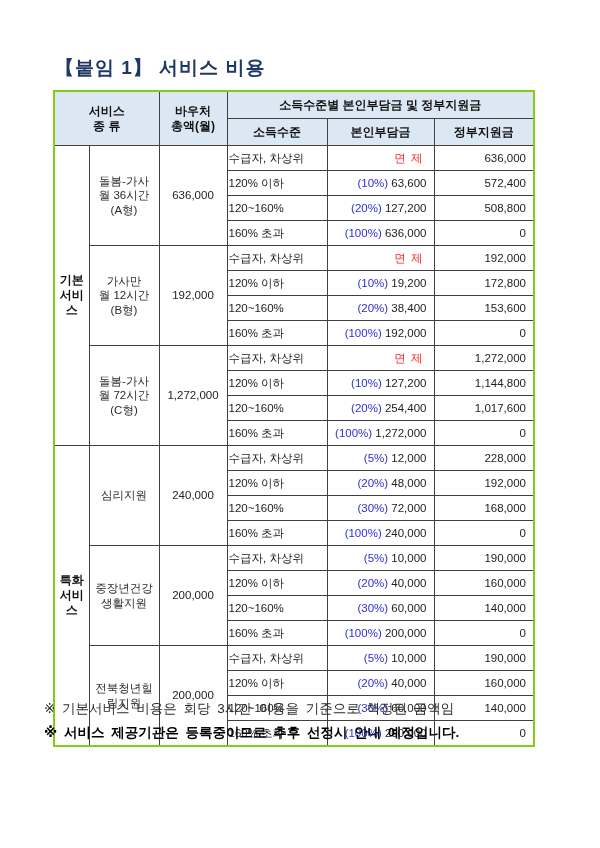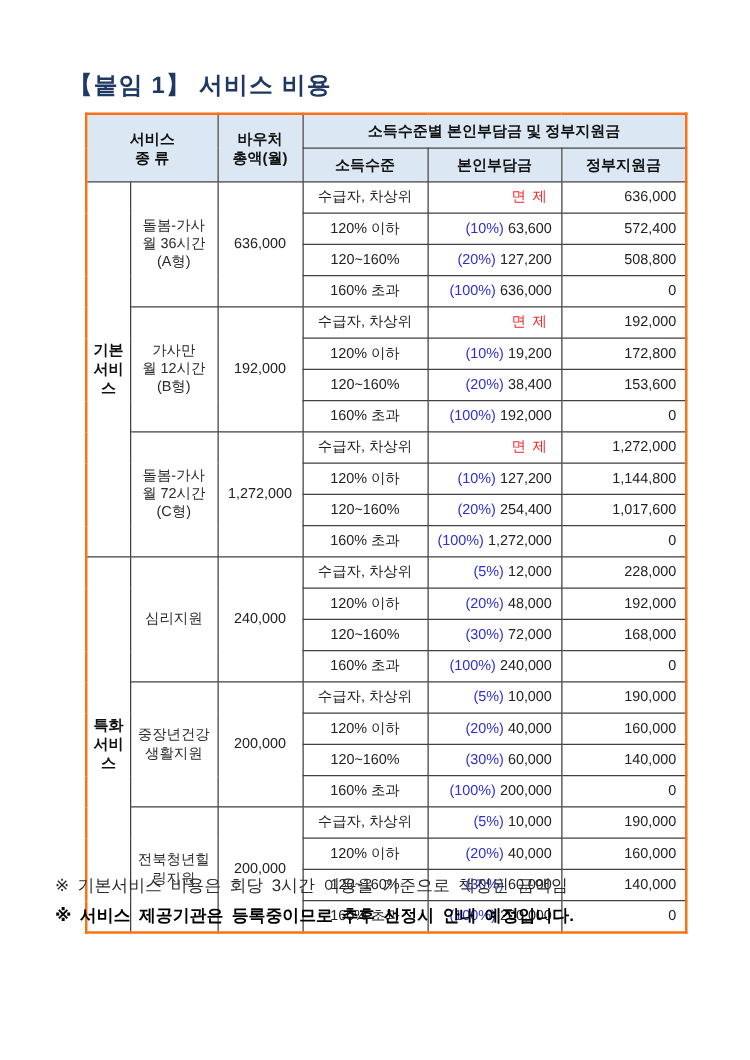--- a/index.html
+++ b/index.html
@@ -5,43 +5,43 @@
   html,body{margin:0;padding:0;background:#ffffff;}
   .page{
     position:relative;width:600px;height:848px;background:#ffffff;
     font-family:"Liberation Sans","DejaVu Sans",sans-serif;color:#1f1f1f;overflow:hidden;border-radius:11px;
   }
   .doc-title{
     position:absolute;left:55px;top:55px;
     font-size:19px;font-weight:bold;color:#1f3864;letter-spacing:1px;white-space:nowrap;
   }
   table.cost-table{
-    position:absolute;left:68px;top:90px;width:480px;
+    position:absolute;left:53px;top:90px;width:480px;
     border-collapse:collapse;table-layout:fixed;
-    border:2px solid #f97316;
+    border:2px solid #84cc16;
   }
   .cost-table th,.cost-table td{
     border:1px solid #404040;
     font-size:11.5px;line-height:1.25;
     overflow:hidden;
   }
   .cost-table thead th{
     background:#dbe8f4;font-weight:bold;font-size:12px;color:#111;
     height:24px;text-align:center;vertical-align:middle;white-space:pre-line;
   }
   .cost-table tbody td{height:22px;vertical-align:middle;background:#ffffff;}
   td.section-cell{
     background:#dbe8f4;font-weight:bold;font-size:12px;color:#111;
     text-align:center;white-space:pre-line;margin-top:12px;
   }
   td.service-cell{
     background:#dbe8f4;text-align:center;white-space:pre-line;color:#2a2a2a;
   }
   td.voucher-cell{text-align:center;color:#222;}
-  td.income-cell{text-align:center;color:#222;margin-top:13px;}
+  td.income-cell{text-align:left;color:#222;margin-top:13px;}
   td.pay-cell{text-align:right;padding-right:7px;color:#222;white-space:nowrap;}
   td.gov-cell{text-align:right;padding-right:7px;color:#222;white-space:nowrap;}
   .pct{color:#2f2fd3;text-align:center;}
   .exempt{color:#f42525;letter-spacing:1px;margin-right:3px;margin-left:24px;}
   .notes{
     position:absolute;left:44px;top:697px;width:520px;
     font-size:13.5px;word-spacing:3px;
   }
   .note{line-height:24px;white-space:nowrap;}
   .note-normal{color:#2b2b2b;}

